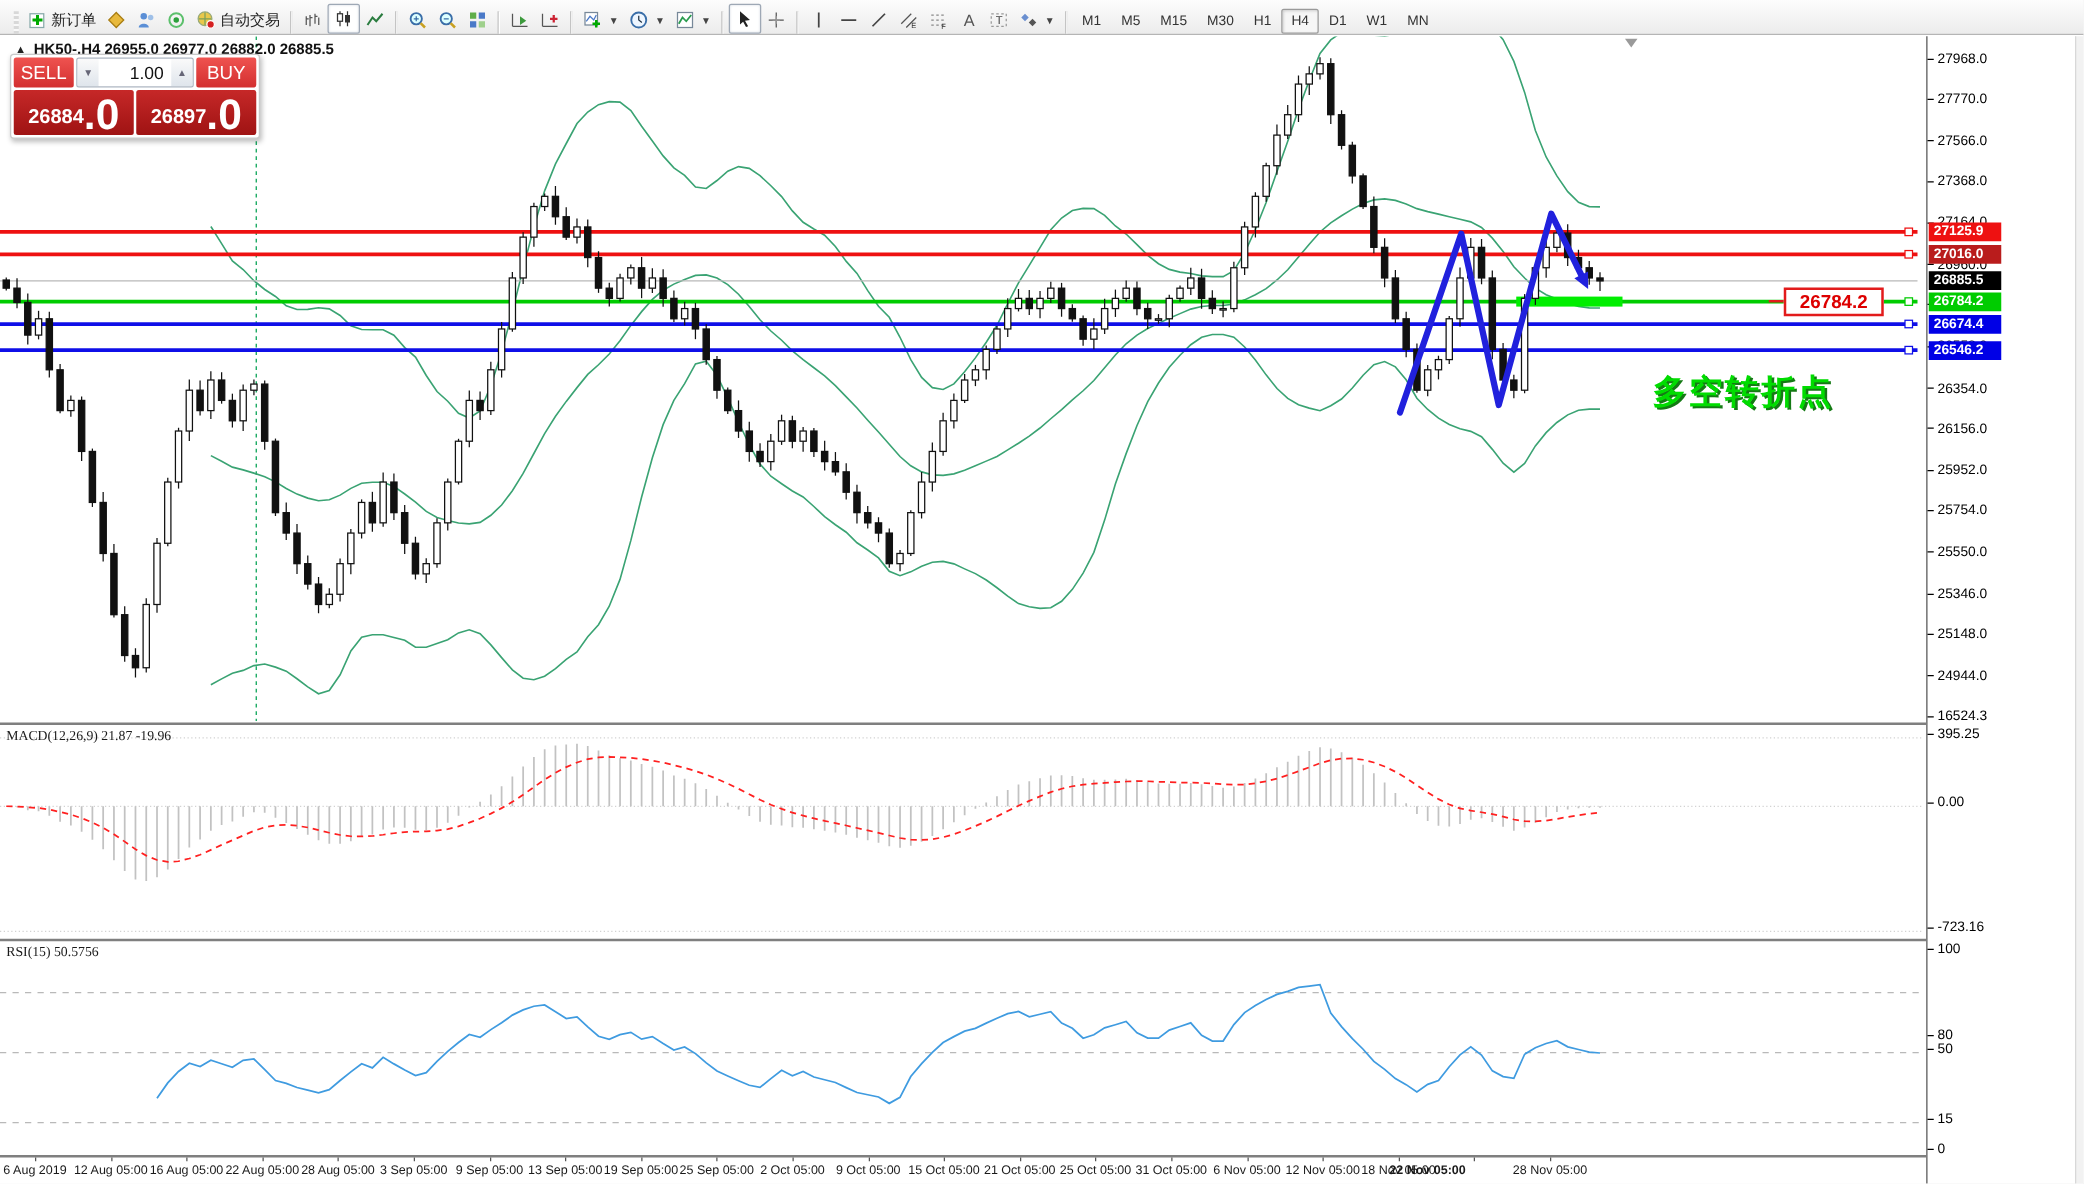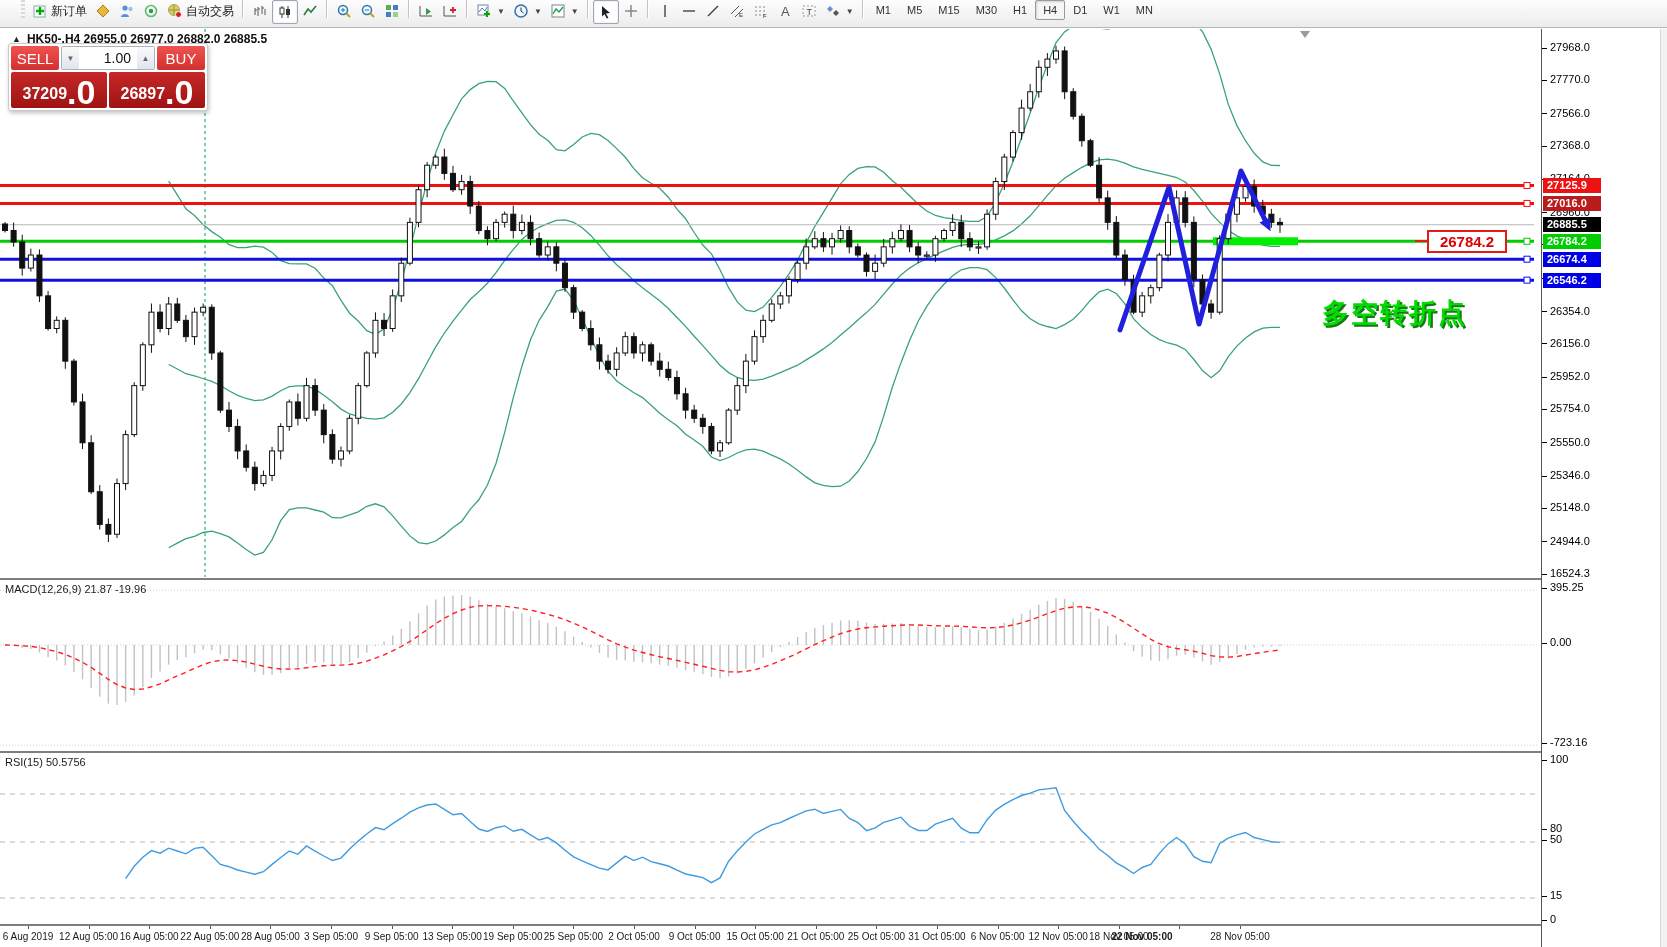--- a/index.html
+++ b/index.html
@@ -1,38 +1,38 @@
 <!DOCTYPE html>
 <html><head>
 <meta charset="utf-8">
 <style>
   html,body{margin:0;padding:0;background:#e8e8e8;font-family:"Liberation Sans",sans-serif;}
   #app{position:relative;width:1667px;height:947px;background:#fff;overflow:hidden;}
   
   #toolbar{position:absolute;left:0;top:0;width:1667px;height:28px;
     background:linear-gradient(#fdfdfd,#ececec);border-bottom:1px solid #b5b5b5;
-    display:flex;align-items:flex-start;padding-left:18px;box-sizing:border-box;}
+    display:flex;align-items:flex-end;padding-left:8px;box-sizing:border-box;}
   .tb-btn{display:flex;align-items:center;gap:3px;height:22px;padding:0 4px;border-radius:2px;
     font-size:12px;color:#222;cursor:default;white-space:nowrap;}
   .tb-btn.active{background:#fff;border:1px solid #9ea8b5;box-shadow:inset 0 0 2px #cfd6df;}
   .tb-sep{width:1px;height:18px;background:#c4c4c4;margin:0 4px;border-right:1px solid #fff;}
   .tb-grip{width:4px;height:18px;margin:0 3px;background:repeating-linear-gradient(#d8d8d8 0 2px,#f8f8f8 2px 4px);}
   .tf-btn{font-size:11px;color:#333;padding:3px 7px;border:1px solid transparent;border-radius:2px;}
   .tf-btn.active{background:#f6f6f6;border:1px solid #9a9a9a;box-shadow:inset 1px 1px 2px #d0d0d0;}
   .dd{font-size:8px;color:#444;margin-left:2px;}
   
   #chart-window{position:absolute;left:0;top:29px;width:1541px;height:918px;background:#fff;}
   .panel{position:absolute;left:0;width:1541px;background:#fff;overflow:hidden;}
   #main-panel{top:0;height:548px;}
   #macd-panel{top:549px;height:171px;border-top:2px solid #7f7f7f;box-sizing:content-box;}
   #rsi-panel{top:722px;height:171px;border-top:2px solid #7f7f7f;}
   #time-axis{position:absolute;left:0;top:895px;width:1541px;height:23px;border-top:2px solid #7f7f7f;background:#fff;}
   .time-label{position:absolute;top:5px;font-size:10px;color:#1a1a1a;white-space:nowrap;transform:translateX(-50%);}
   .time-tick{position:absolute;top:0;width:1px;height:3px;background:#555;}
-  .ind-label{position:absolute;left:5px;top:3px;font-size:11px;color:#1a1a1a;}
+  .ind-label{position:absolute;left:5px;top:3px;font-size:11px;color:#1a1a1a;font-family:Liberation Serif, serif;}
   #chart-title{position:absolute;left:12px;top:3px;font-size:12px;font-weight:bold;color:#111;display:flex;gap:6px;align-items:center;}
   #collapse-arrow{font-size:9px;color:#222;}
   
   #price-axis{position:absolute;left:1541px;top:29px;width:126px;height:918px;background:#fff;border-left:1px solid #555;}
   #axis-strip{position:absolute;right:0;top:0;width:7px;height:918px;background:#f2f2f2;border-left:1px solid #d8d8d8;}
   .tick{position:absolute;left:0;font-size:11px;color:#000;white-space:nowrap;}
   .tick .mark{display:inline-block;width:5px;height:1px;background:#000;vertical-align:middle;margin-right:3px;}
   .plabel{position:absolute;left:1px;height:15px;line-height:15px;padding:0 4px;font-size:11px;font-weight:bold;
     color:#fff;min-width:58px;box-sizing:border-box;}
   
@@ -575,21 +575,21 @@
           <div class="tp-btn">SELL</div>
           <div id="tp-vol">
             <div class="spin">▼</div>
             <div id="vol-value">1.00</div>
             <div class="spin">▲</div>
           </div>
           <div class="tp-btn">BUY</div>
         </div>
         <div id="tp-row2">
           <div class="price-box">
-            <span class="p-small">37209</span>
+            <span class="p-small">26884</span>
               <span class="p-big">.0</span>
           </div>
           <div class="price-box">
             <span class="p-small">26897</span>
               <span class="p-big">.0</span>
           </div>
         </div>
       </div>
 
       <div id="price-tag-leader"></div>

